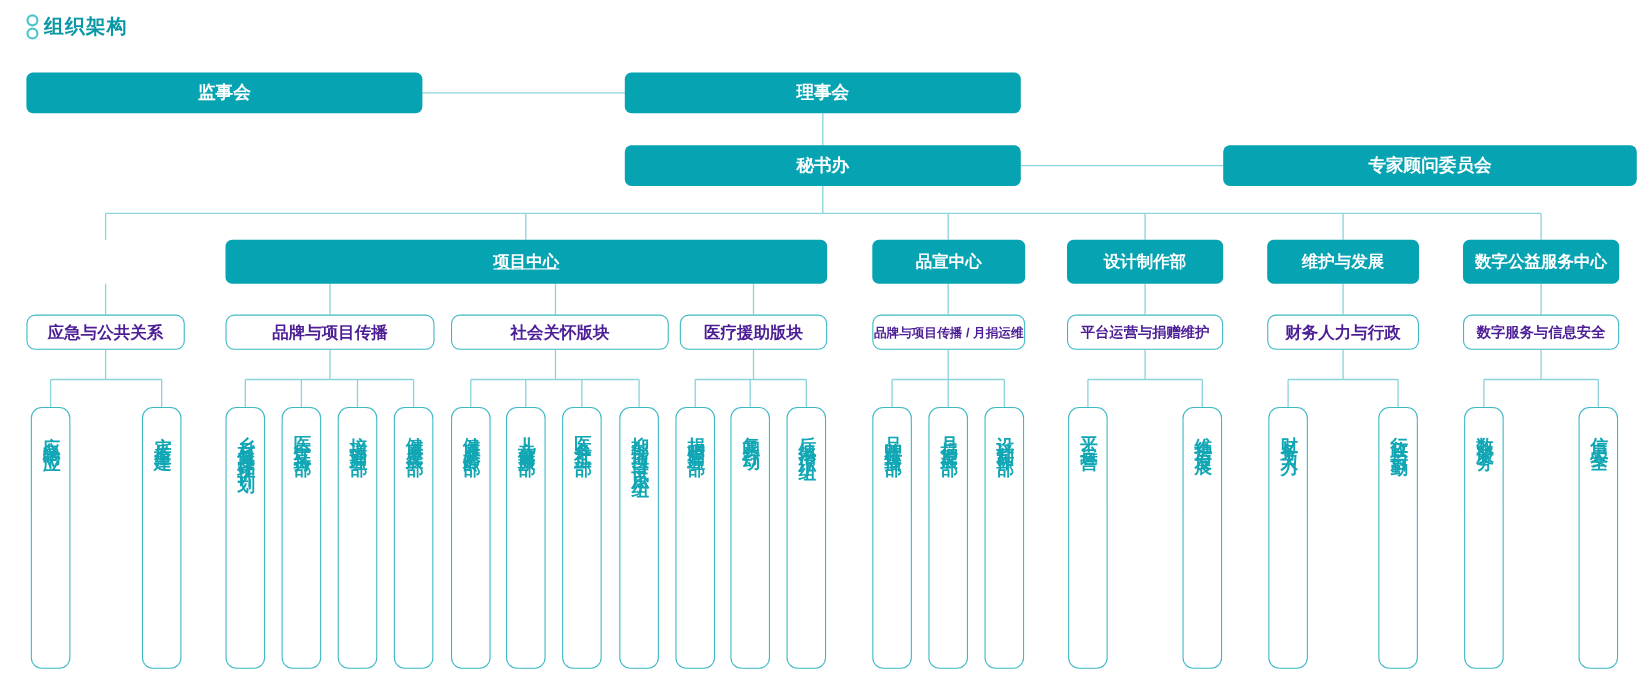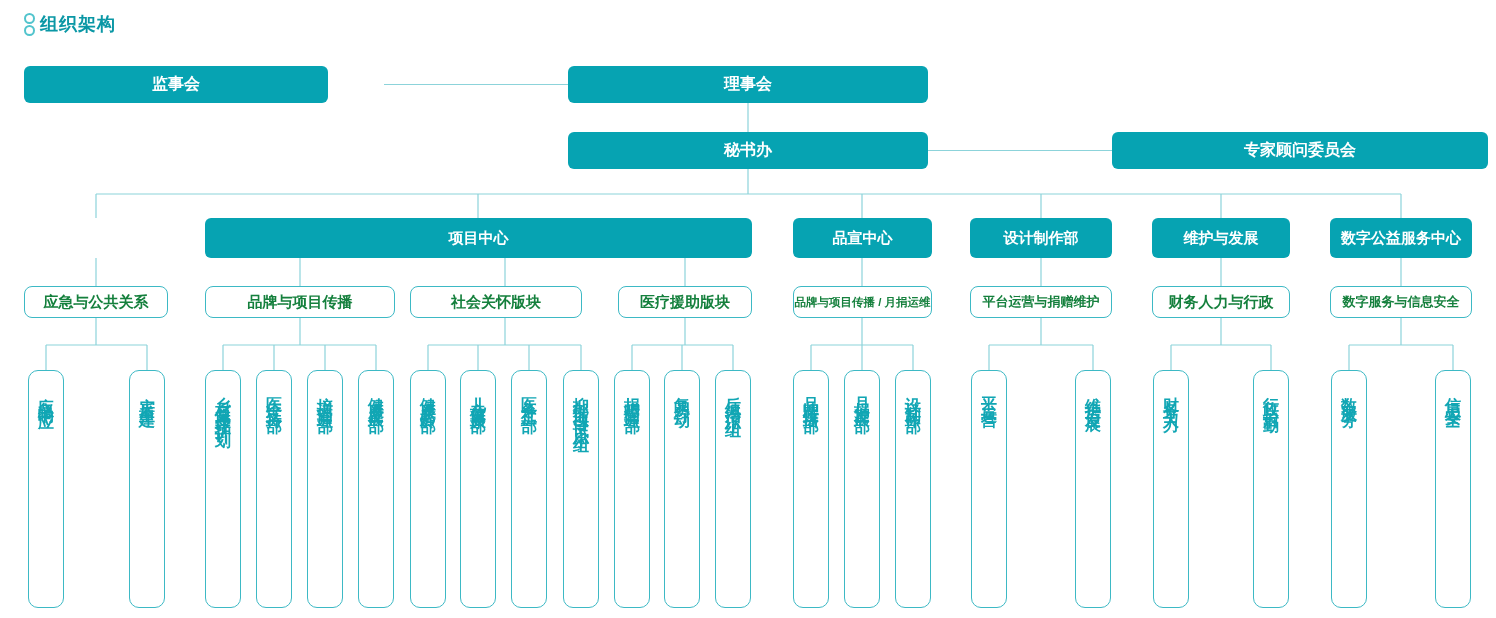--- a/index.html
+++ b/index.html
@@ -4,21 +4,21 @@
 <style>
   html,body{margin:0;padding:0;background:#ffffff;}
   body{font-family:"Liberation Sans","DejaVu Sans",sans-serif;}
   .stage{position:relative;width:1496px;height:618px;background:#ffffff;overflow:hidden;}
   .wires{position:absolute;left:0;top:0;width:1496px;height:618px;z-index:0;}
   .box{position:absolute;box-sizing:border-box;display:flex;align-items:center;justify-content:center;z-index:1;}
   .filled{background:#06a3b2;color:#ffffff;font-weight:700;border-radius:6px;}
   .lv1{top:66px;height:37px;font-size:16px;}
   .lv2{top:218px;height:40px;font-size:15px;}
   .outline{top:286px;height:32px;background:#ffffff;border:1.5px solid #3db9c5;border-radius:8px;
-           color:#15803d;font-weight:700;font-size:15px;white-space:nowrap;}
+           color:#4c1d95;font-weight:700;font-size:15px;white-space:nowrap;}
   .leaf{top:370px;height:238px;width:36px;background:#ffffff;border:1.5px solid #3db9c5;border-radius:10px;
         align-items:flex-start;padding-top:13px;}
   .leaf span{writing-mode:vertical-rl;text-orientation:upright;letter-spacing:5px;
              color:#11a6b4;font-weight:600;font-size:16px;line-height:1;}
   .page-title{position:absolute;left:24px;top:12px;display:flex;align-items:center;gap:5px;z-index:1;}
   .page-title .txt{color:#0a97a5;font-weight:700;font-size:18px;letter-spacing:1px;}
   .ring-icon{display:flex;flex-direction:column;gap:1px;}
   .ring-icon i{display:block;width:7px;height:7px;border:2px solid #52c4cd;border-radius:50%;}
   .fs13{font-size:13px;}
   .fs11{font-size:11.5px;}
@@ -100,34 +100,34 @@
   </svg>
 
   <div class="page-title">
     <span class="ring-icon">
         <i></i>
         <i></i>
       </span>
     <span class="txt">组织架构</span>
   </div>
 
-  <div class="box filled lv1" style="left:24px;width:304px;">监事会</div>
+  <div class="box filled lv1" style="left:24px;width:360px;">监事会</div>
   <div class="box filled lv1" style="left:568px;width:360px;">理事会</div>
   <div class="box filled lv1" style="left:568px;top:132px;width:360px;">秘书办</div>
   <div class="box filled lv1" style="left:1112px;top:132px;width:376px;">专家顾问委员会</div>
 
-  <div class="box filled lv2" style="left:205px;width:547px;">项目中心</div>
+  <div class="box filled lv2" style="left:205px;width:547px;text-decoration:underline;">项目中心</div>
   <div class="box filled lv2" style="left:793px;width:139px;">品宣中心</div>
   <div class="box filled lv2" style="left:970px;width:142px;">设计制作部</div>
   <div class="box filled lv2" style="left:1152px;width:138px;">维护与发展</div>
   <div class="box filled lv2" style="left:1330px;width:142px;">数字公益服务中心</div>
 
   <div class="box outline" style="left:24px;width:144px;">应急与公共关系</div>
   <div class="box outline" style="left:205px;width:190px;">品牌与项目传播</div>
-  <div class="box outline" style="left:410px;width:172px;">社会关怀版块</div>
+  <div class="box outline" style="left:410px;width:198px;">社会关怀版块</div>
   <div class="box outline" style="left:618px;width:134px;">医疗援助版块</div>
   <div class="box outline fs11" style="left:793px;width:139px;">品牌与项目传播 / 月捐运维</div>
   <div class="box outline fs13" style="left:970px;width:142px;">平台运营与捐赠维护</div>
   <div class="box outline" style="left:1152px;width:138px;">财务人力与行政</div>
   <div class="box outline fs13" style="left:1330px;width:142px;">数字服务与信息安全</div>
 
   <div class="box leaf" style="left:28px;">
       <span>应急响应</span>
     </div>
   <div class="box leaf" style="left:129px;">

